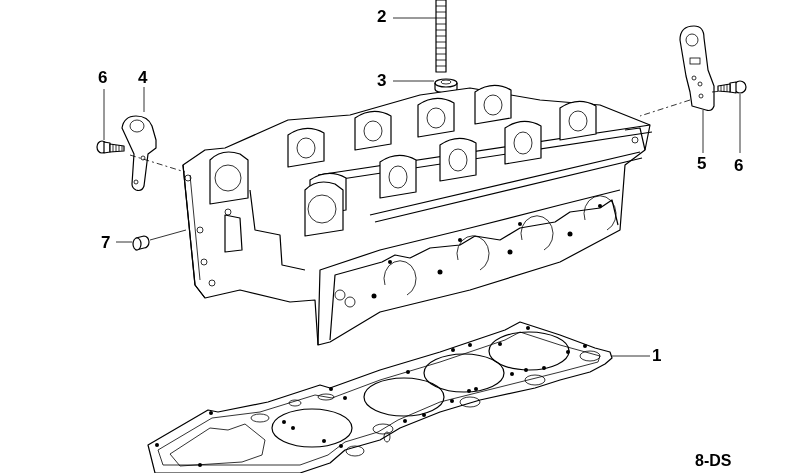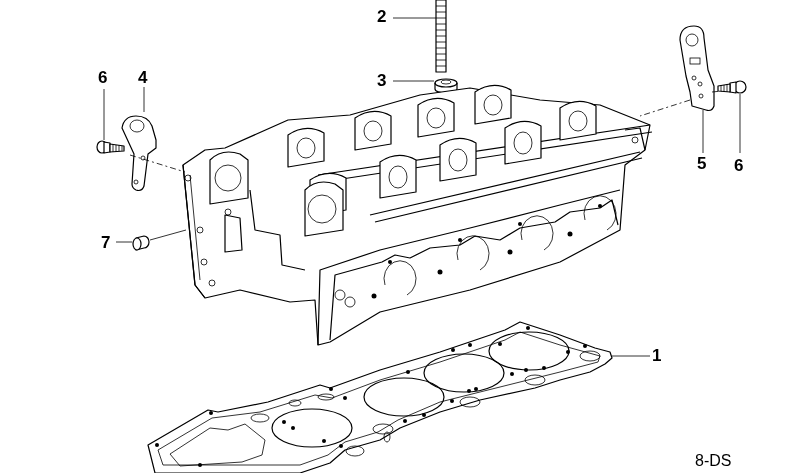--- a/index.html
+++ b/index.html
@@ -1,19 +1,19 @@
 <!DOCTYPE html>
 <html><head>
 <meta charset="utf-8">
 <style>
   html, body { margin:0; padding:0; background:#ffffff; }
   body { width:799px; height:473px; overflow:hidden; position:relative; font-family:"Liberation Sans", sans-serif; }
   #diagram { position:absolute; left:0; top:0; width:799px; height:473px; }
   .lbl { position:absolute; font-weight:bold; font-size:17px; color:#000; line-height:1; }
-  .code { position:absolute; font-weight:normal; font-size:16px; color:#000; }
+  .code { position:absolute; font-weight:bold; font-size:16px; color:#000; }
   svg .ln { fill:none; stroke:#000; stroke-width:1.2; stroke-linejoin:round; }
   svg .thin { fill:none; stroke:#000; stroke-width:0.8; }
   svg .dash { fill:none; stroke:#000; stroke-width:0.8; stroke-dasharray:6 3 2 3; }
   svg .fillw { fill:#fff; stroke:#000; stroke-width:1.2; stroke-linejoin:round; }
   svg .dot { fill:#000; }
 </style>
 </head>
 <body>
 
 <div id="diagram">

